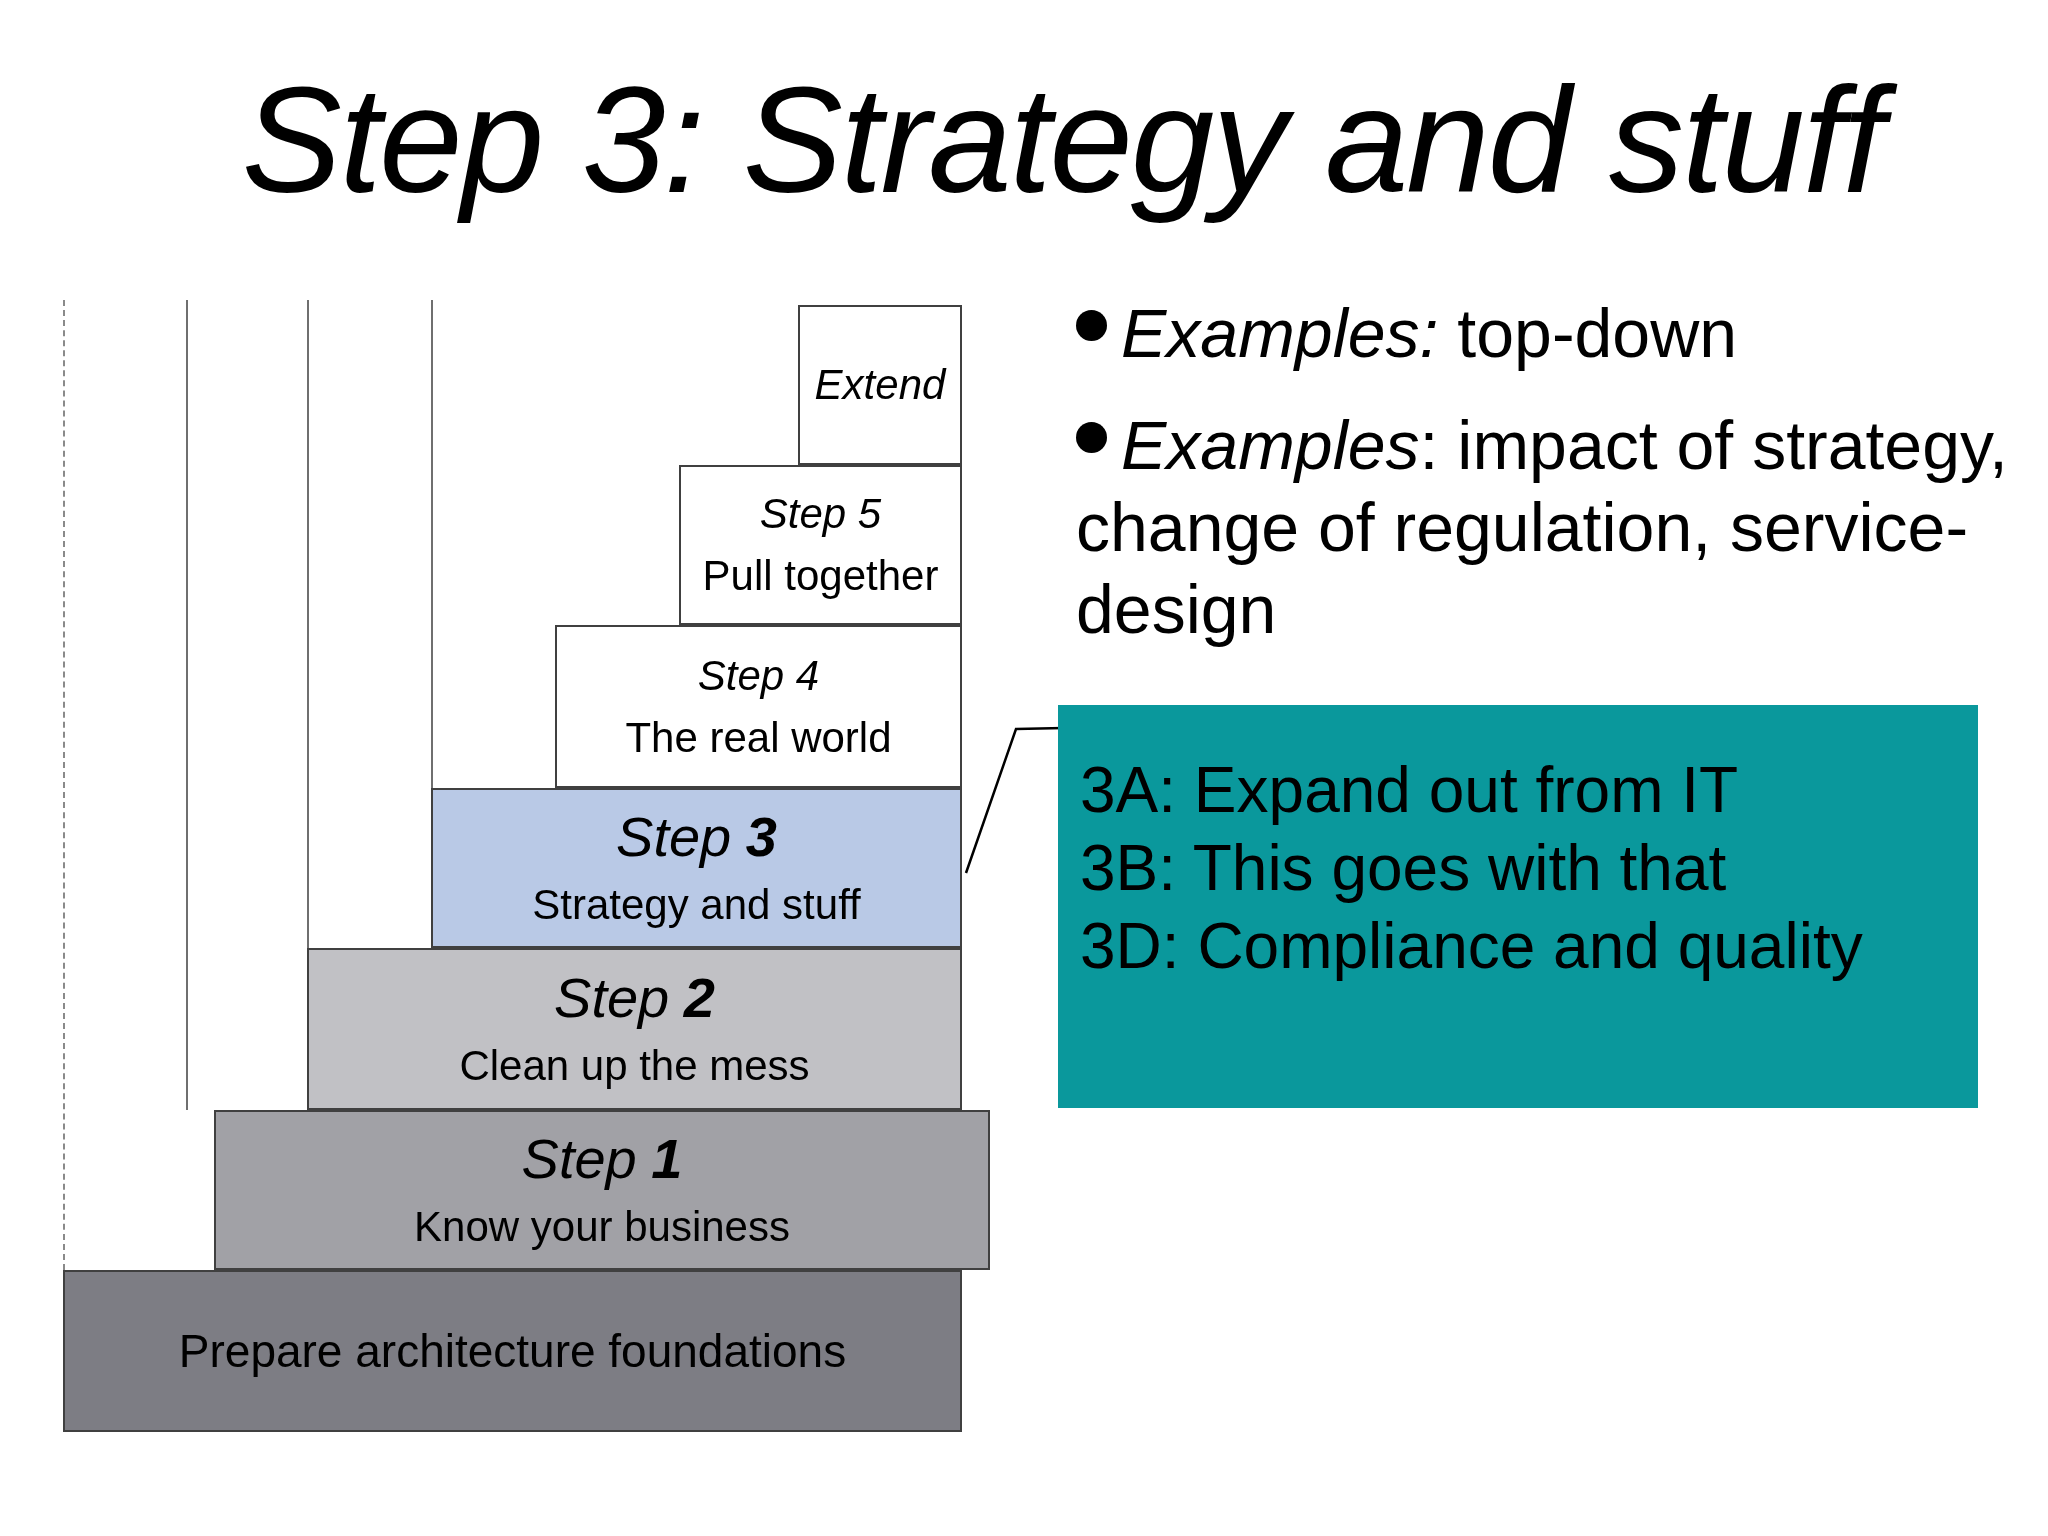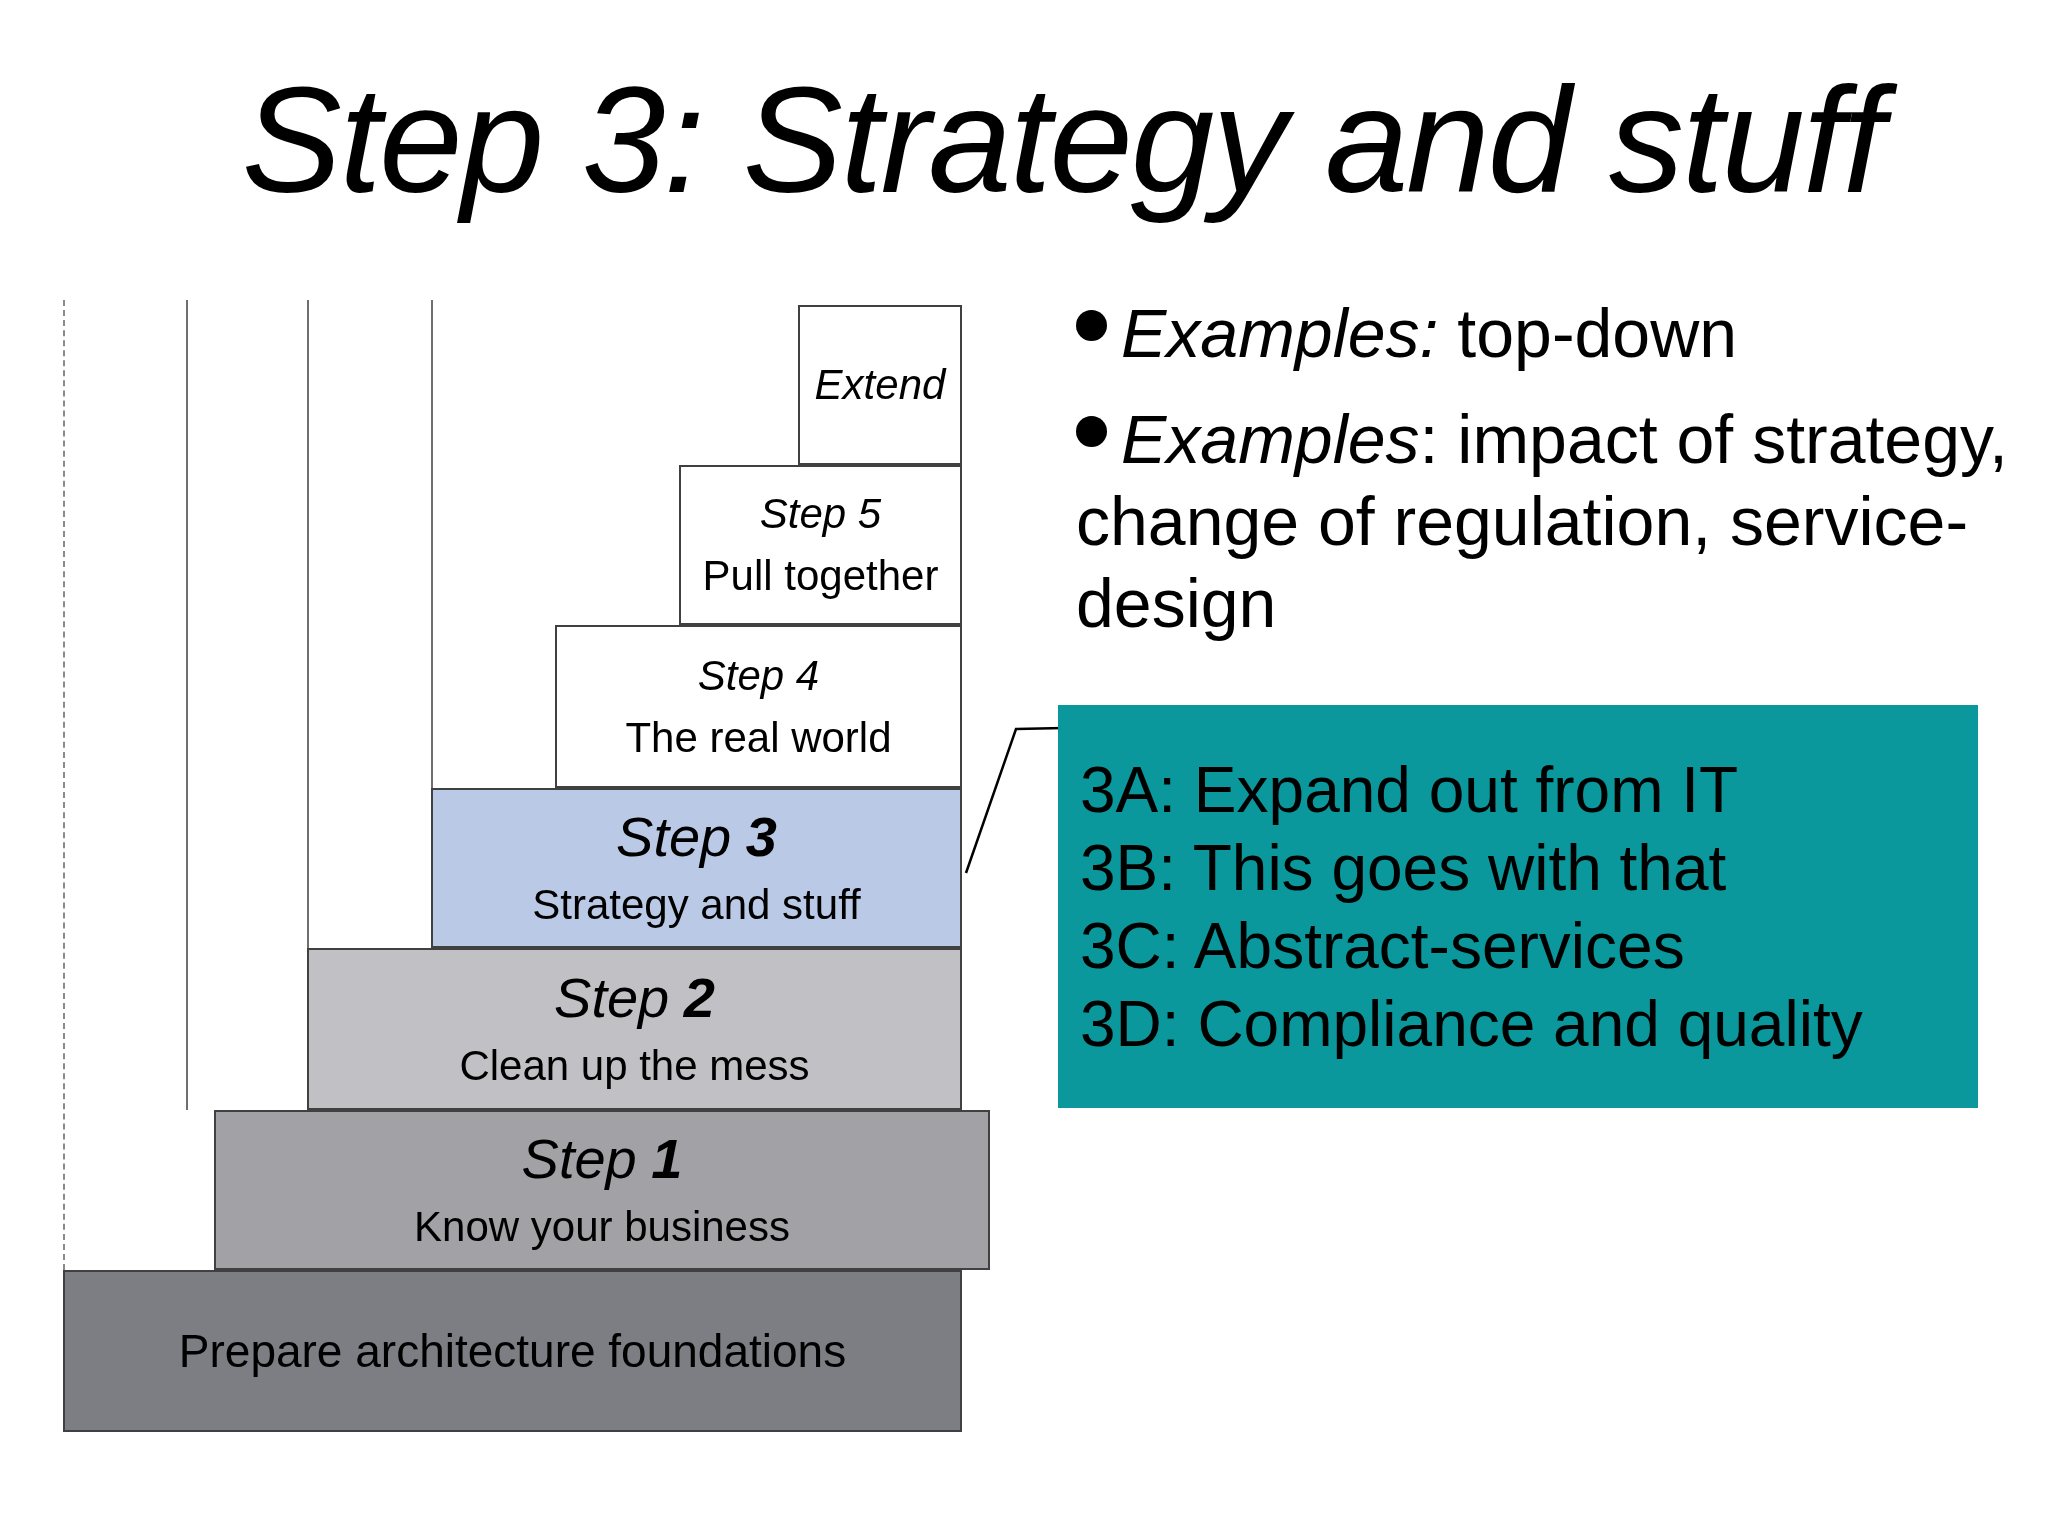--- a/index.html
+++ b/index.html
@@ -49,21 +49,21 @@
   #connector-svg{position:absolute;left:0;top:0;pointer-events:none;}
   
   #callout-box{
     position:absolute;left:1058px;top:705px;width:920px;height:403px;
     box-sizing:border-box;padding:46px 10px 0 22px;
   }
   .callout-line{font-size:64px;line-height:78px;white-space:nowrap;}
   
   #bullets{position:absolute;left:1076px;top:292px;width:965px;}
   .bullet{font-size:68px;line-height:82px;}
-  .bullet + .bullet{margin-top:24px;}
+  .bullet + .bullet{margin-top:30px;}
   .bullet .dot{
     display:inline-block;width:31px;height:31px;border-radius:50%;
     background:#000;margin-right:14px;transform:translateY(-16px);
   }
   .bullet .lead{font-style:italic;}
   .bullet .rest{white-space:pre-line;}
 </style>
 </head>
 <body>
 
@@ -110,21 +110,20 @@
   </div>
 
   <svg id="connector-svg" width="2048" height="1536" viewBox="0 0 2048 1536">
     <polyline points="966,873 1016,729 1064,728" fill="none" stroke="#000000" stroke-width="2.5"></polyline>
     <line x1="1064" y1="706" x2="1064" y2="1108" stroke="#000000" stroke-width="3"></line>
   </svg>
 
   <div id="callout-box" style="background-color: rgb(10, 152, 156);">
     <div class="callout-line">3A: Expand out from IT</div>
     <div class="callout-line">3B: This goes with that</div>
-    <div class="callout-line">3C: Abstract-services</div>
     <div class="callout-line">3D: Compliance and quality</div>
   </div>
 
   <div id="bullets">
     <div class="bullet"><span class="dot"></span><span class="lead">Examples:</span><span class="rest"> top-down</span></div>
     <div class="bullet"><span class="dot"></span><span class="lead">Examples</span><span class="rest">: impact of strategy,
 change of regulation, service-
 design</span></div>
   </div>
 

